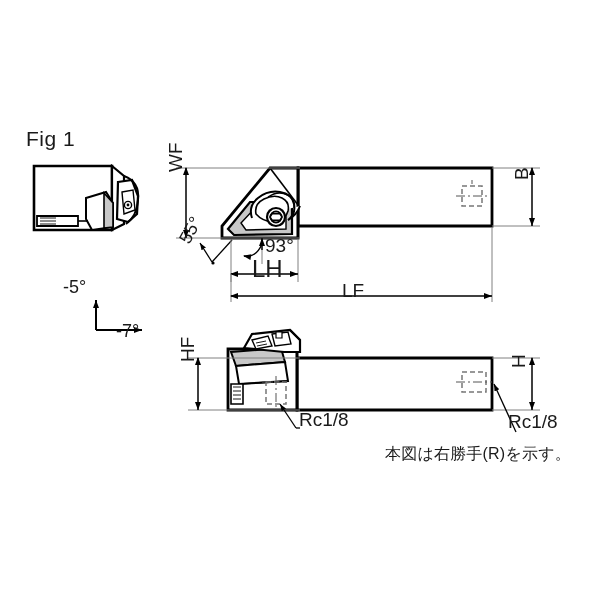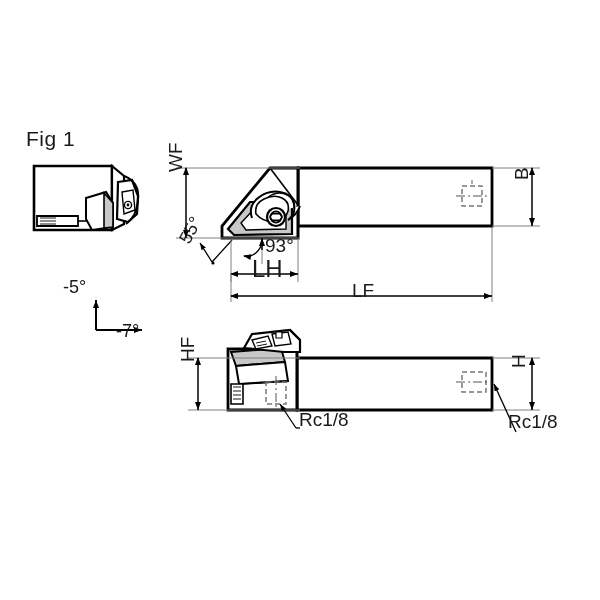--- a/index.html
+++ b/index.html
@@ -58,21 +58,21 @@
     top: 236px;
     font-size: 19px;
     text-align: center;
   }
   #lbl-lh {
     left: 252px;
     top: 257px;
     font-size: 24px;
   }
   #lbl-lf {
-    left: 352px;
+    left: 342px;
     top: 281px;
     font-size: 19px;
   }
   #lbl-b {
     left: 512px;
     top: 180px;
     font-size: 19px;
     transform: rotate(-90deg);
     transform-origin: left top;
   }
@@ -312,14 +312,15 @@
   <div class="lbl" id="lbl-h">H</div>
 
   <div class="lbl" id="lbl-rc-left">Rc1/8</div>
 
   <div class="lbl" id="lbl-rc-right">Rc1/8</div>
 
   <div class="lbl" id="lbl-ang-v">-5°</div>
 
   <div class="lbl" id="lbl-ang-h">-7°</div>
 
+  <div class="lbl" id="note-jp">本図は右勝手(R)を示す。</div>
 
 </div>
 
 </body></html>

